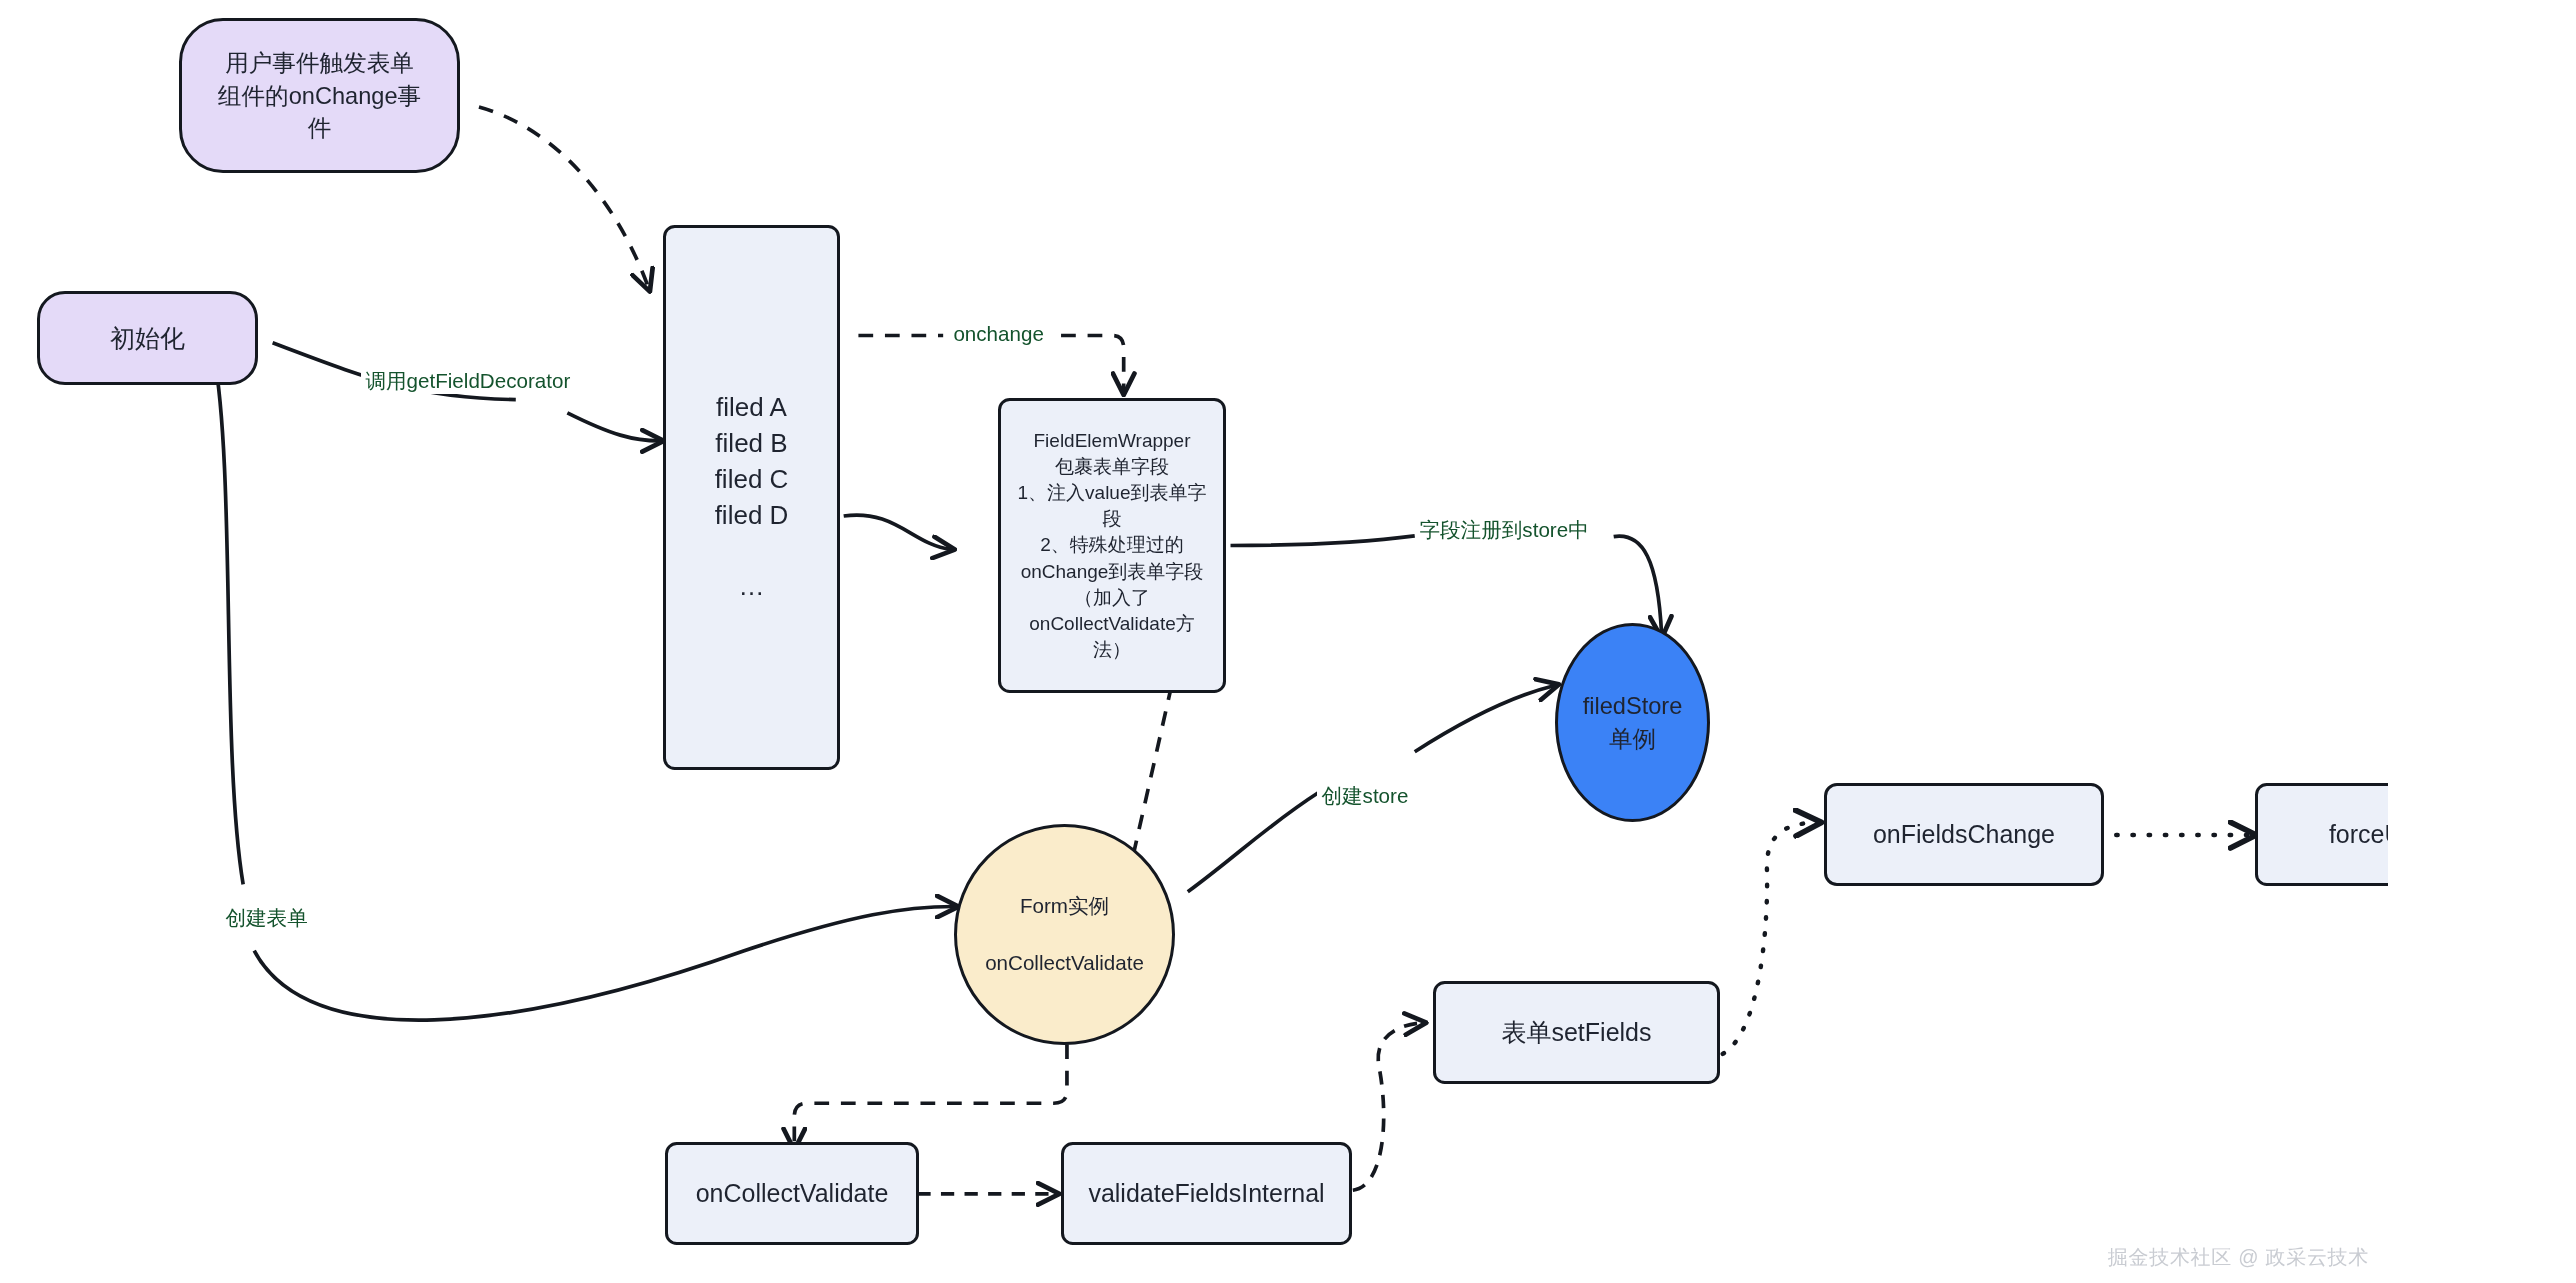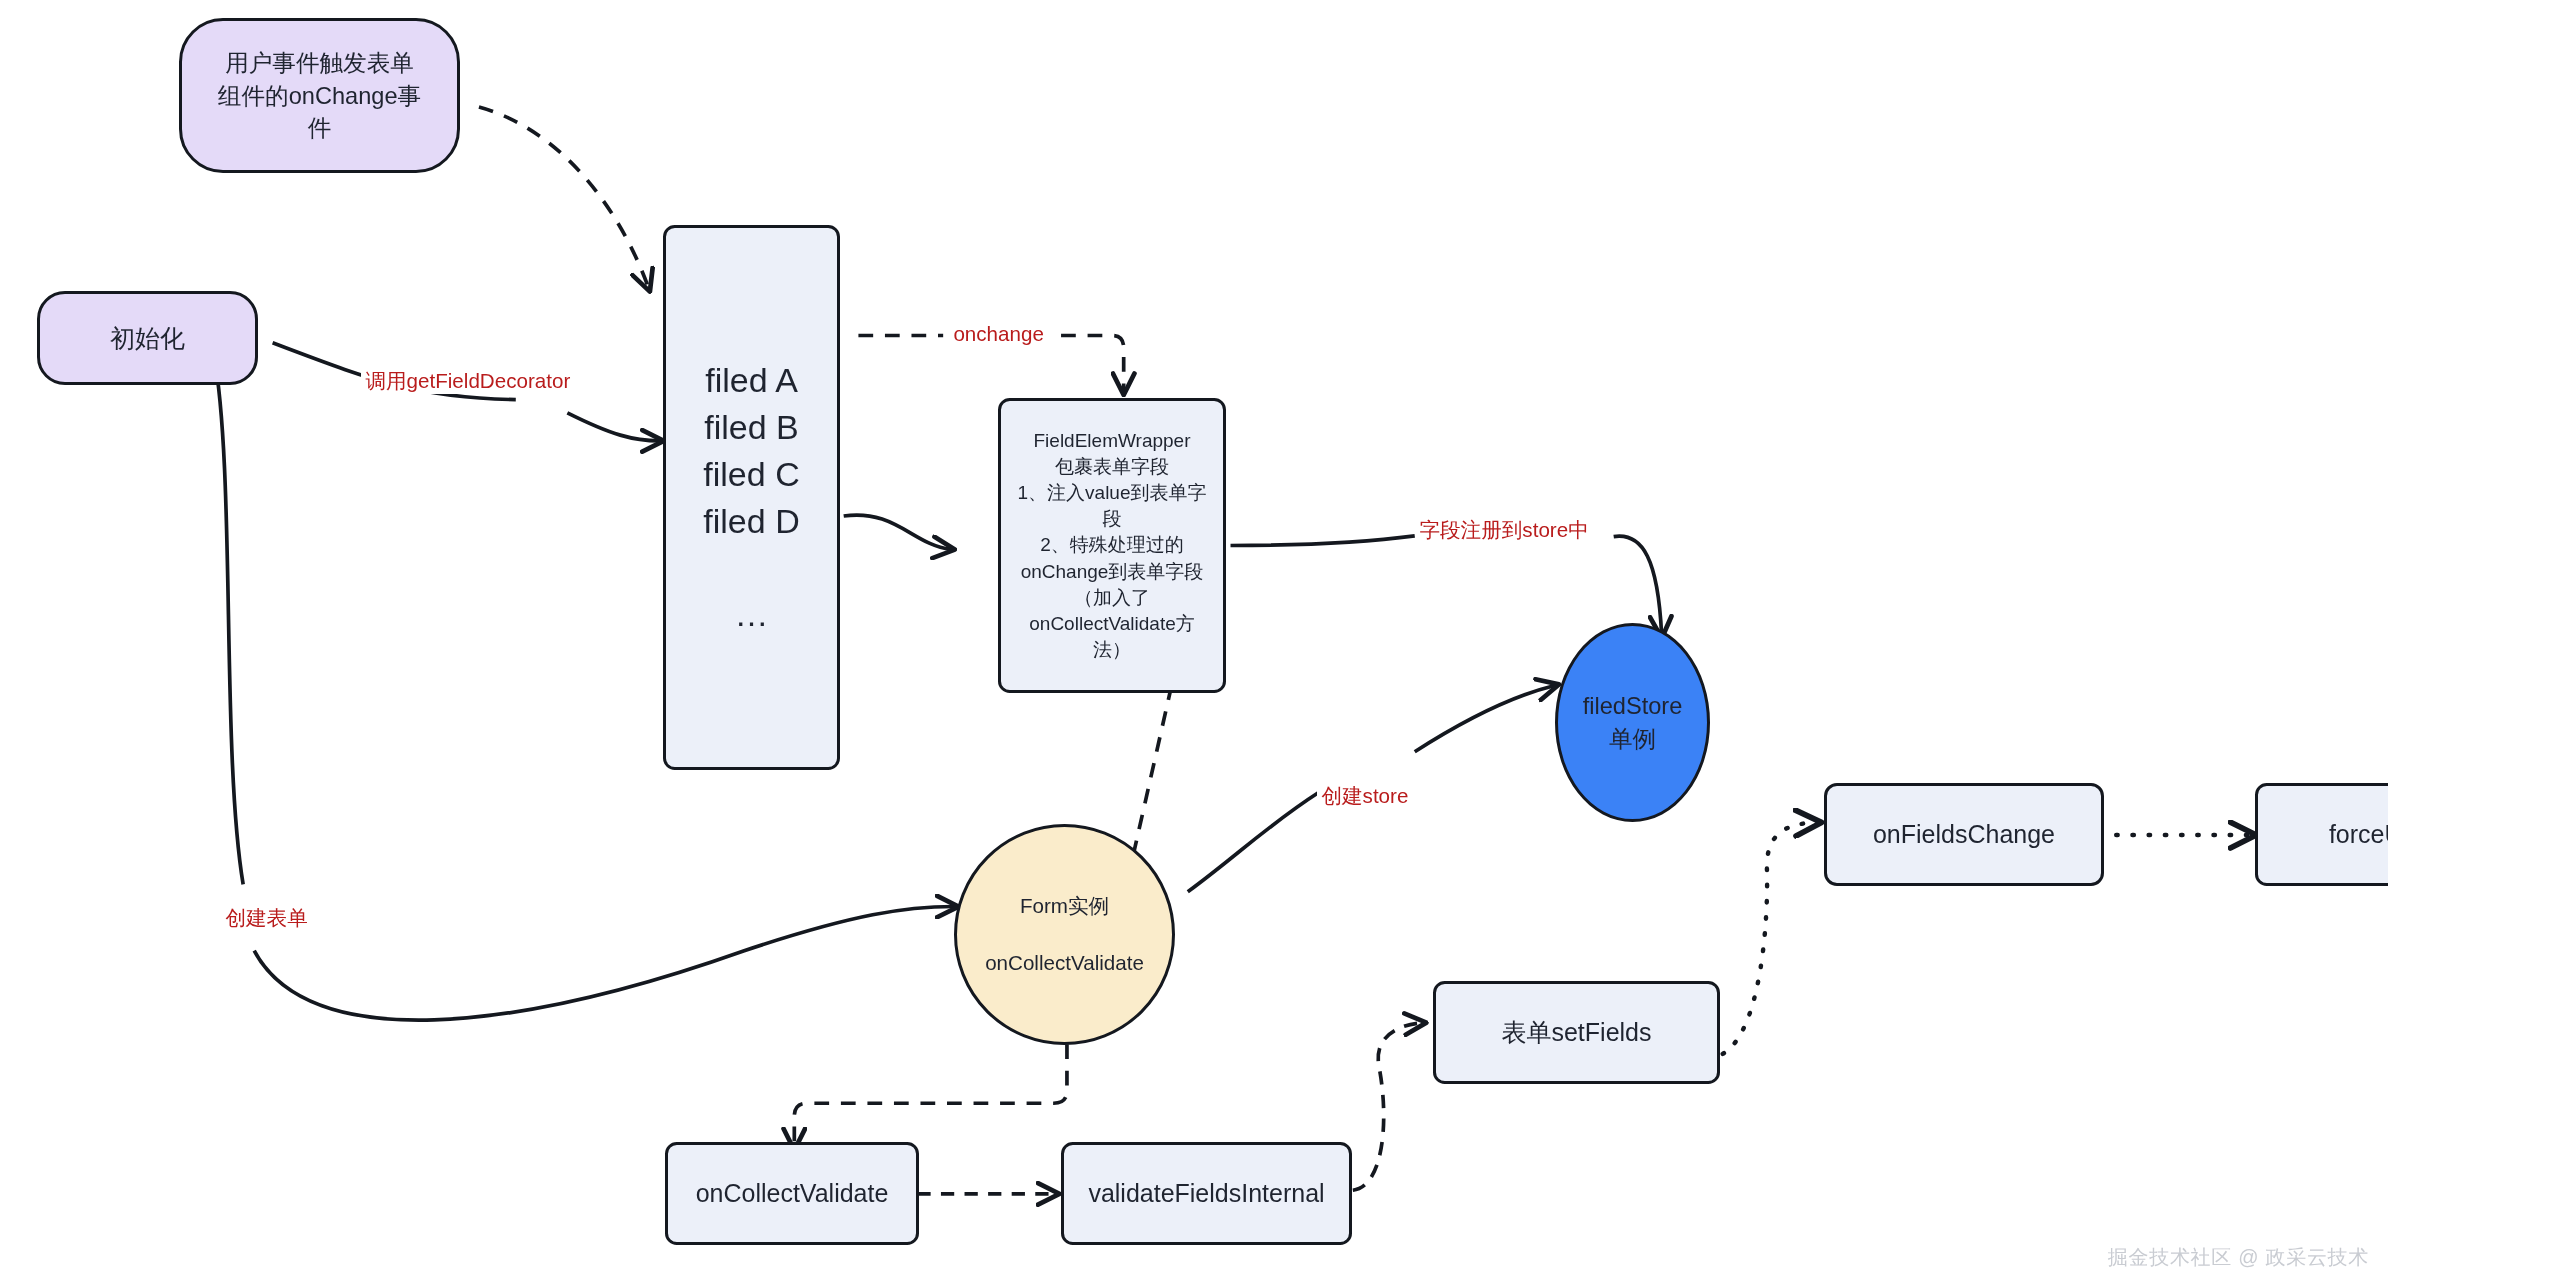--- a/index.html
+++ b/index.html
@@ -57,21 +57,21 @@
     background: #3b82f6;
     border-radius: 50%;
   }
   .n-circle {
     background: #faeccb;
     border-radius: 50%;
     align-items: center;
   }
   .edge-label {
     position: absolute;
-    color: #b91c1c;
+    color: #14532d;
     background: #ffffff;
     white-space: nowrap;
     padding: 0.7px 4.4px;
     line-height: 1.2;
   }
   .watermark {
     position: absolute;
     right: 19px;
     bottom: 13.3px;
     color: #c9ccd2;
@@ -128,21 +128,21 @@
   <div class="node n-round" style="left:179px; top:18.4px; width:281px; height:155px; font-size:23.6px;">
     <span class="label">用户事件触发表单
 组件的onChange事
 件</span>
   </div>
 
   <div class="node n-round" style="left:37px; top:291px; width:221px; height:94px; border-radius:28px; font-size:25px;">
     <span class="label">初始化</span>
   </div>
 
-  <div class="node n-rect" style="left:663px; top:225px; width:177px; height:545px; font-size:34px;justify-content:center;">
+  <div class="node n-rect" style="left:663px; top:225px; width:177px; height:545px; font-size:26px;justify-content:center;">
     <span class="label">filed A
 filed B
 filed C
 filed D
 
 …</span>
   </div>
 
   <div class="node n-rect" style="left:998px; top:398px; width:228px; height:295px; font-size:19px;">
     <span class="label">FieldElemWrapper

